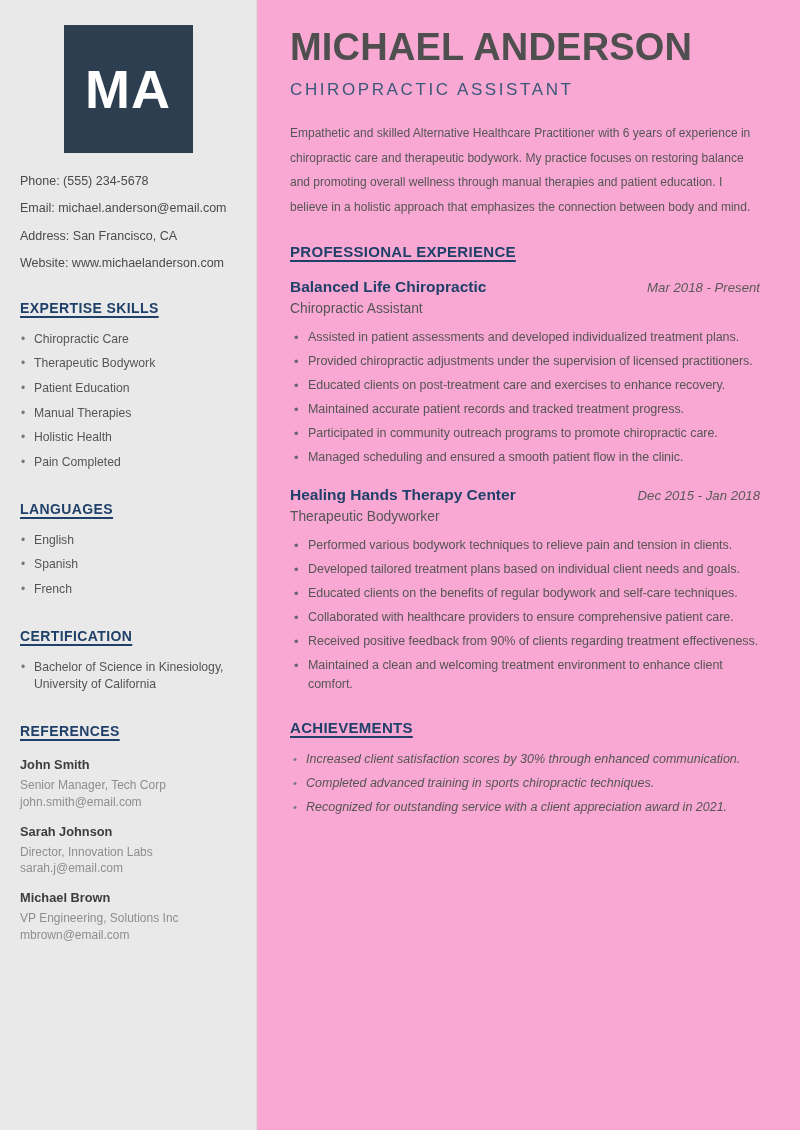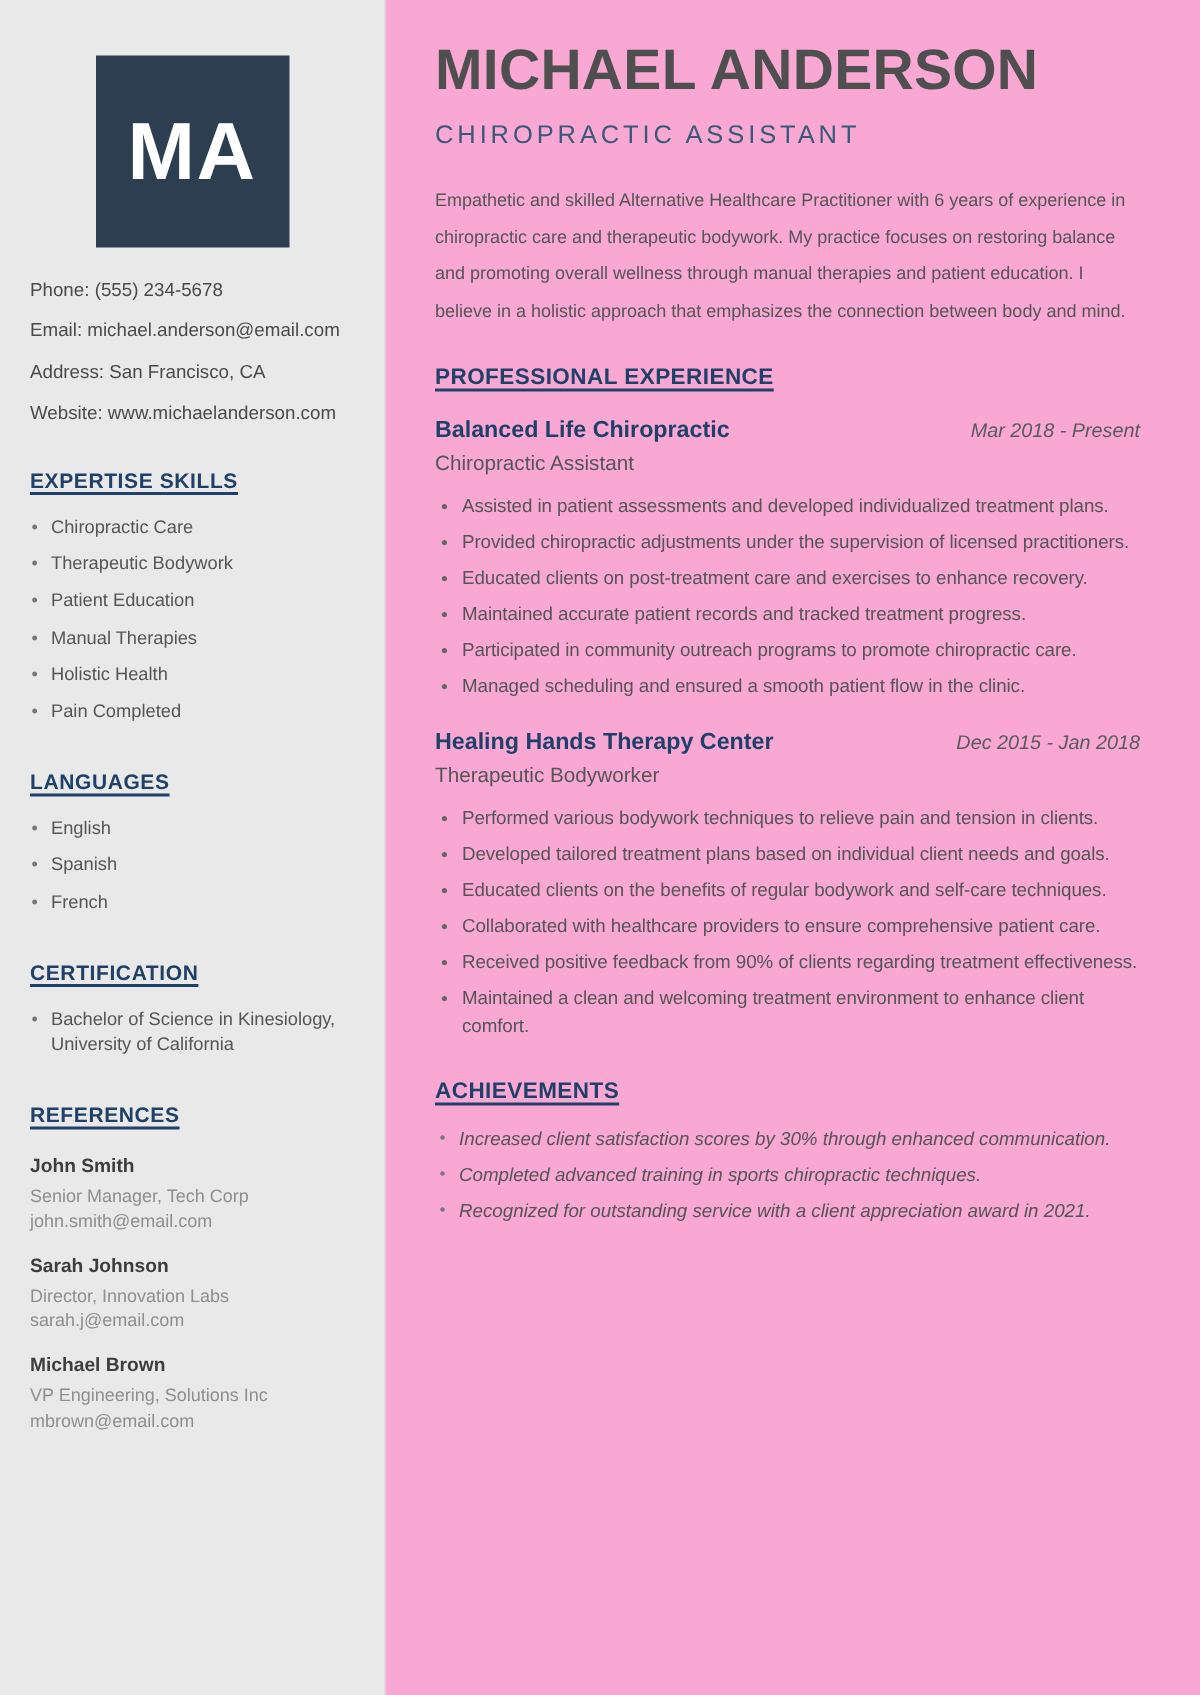--- a/index.html
+++ b/index.html
@@ -15,21 +15,21 @@
   }
   .page{display:flex;width:800px;height:1130px;background:#fff;}
 
   
   .sidebar{
     width:257px;min-width:257px;height:1130px;background:var(--sidebar-bg);
     border-right:1px solid #dcdcdc;padding:25px 20px 20px 20px;
   }
   .avatar{
     width:129px;height:128px;background:var(--avatar-bg);
-    margin:12px auto;display:flex;align-items:center;justify-content:center;
+    margin:0 auto;display:flex;align-items:center;justify-content:center;
   }
   .avatar span{color:#fff;font-size:54px;font-weight:bold;letter-spacing:1px;}
   .contact{list-style:none;margin-top:21px;}
   .contact li{
     font-size:12.5px;color:var(--contact);line-height:1.15;margin-bottom:13px;
   }
   .sb-section{margin-top:29px;}
   .sec-heading{
     color:var(--accent);font-size:14px;font-weight:bold;letter-spacing:0.4px;
     text-decoration:underline;text-decoration-thickness:1.5px;text-underline-offset:3px;

